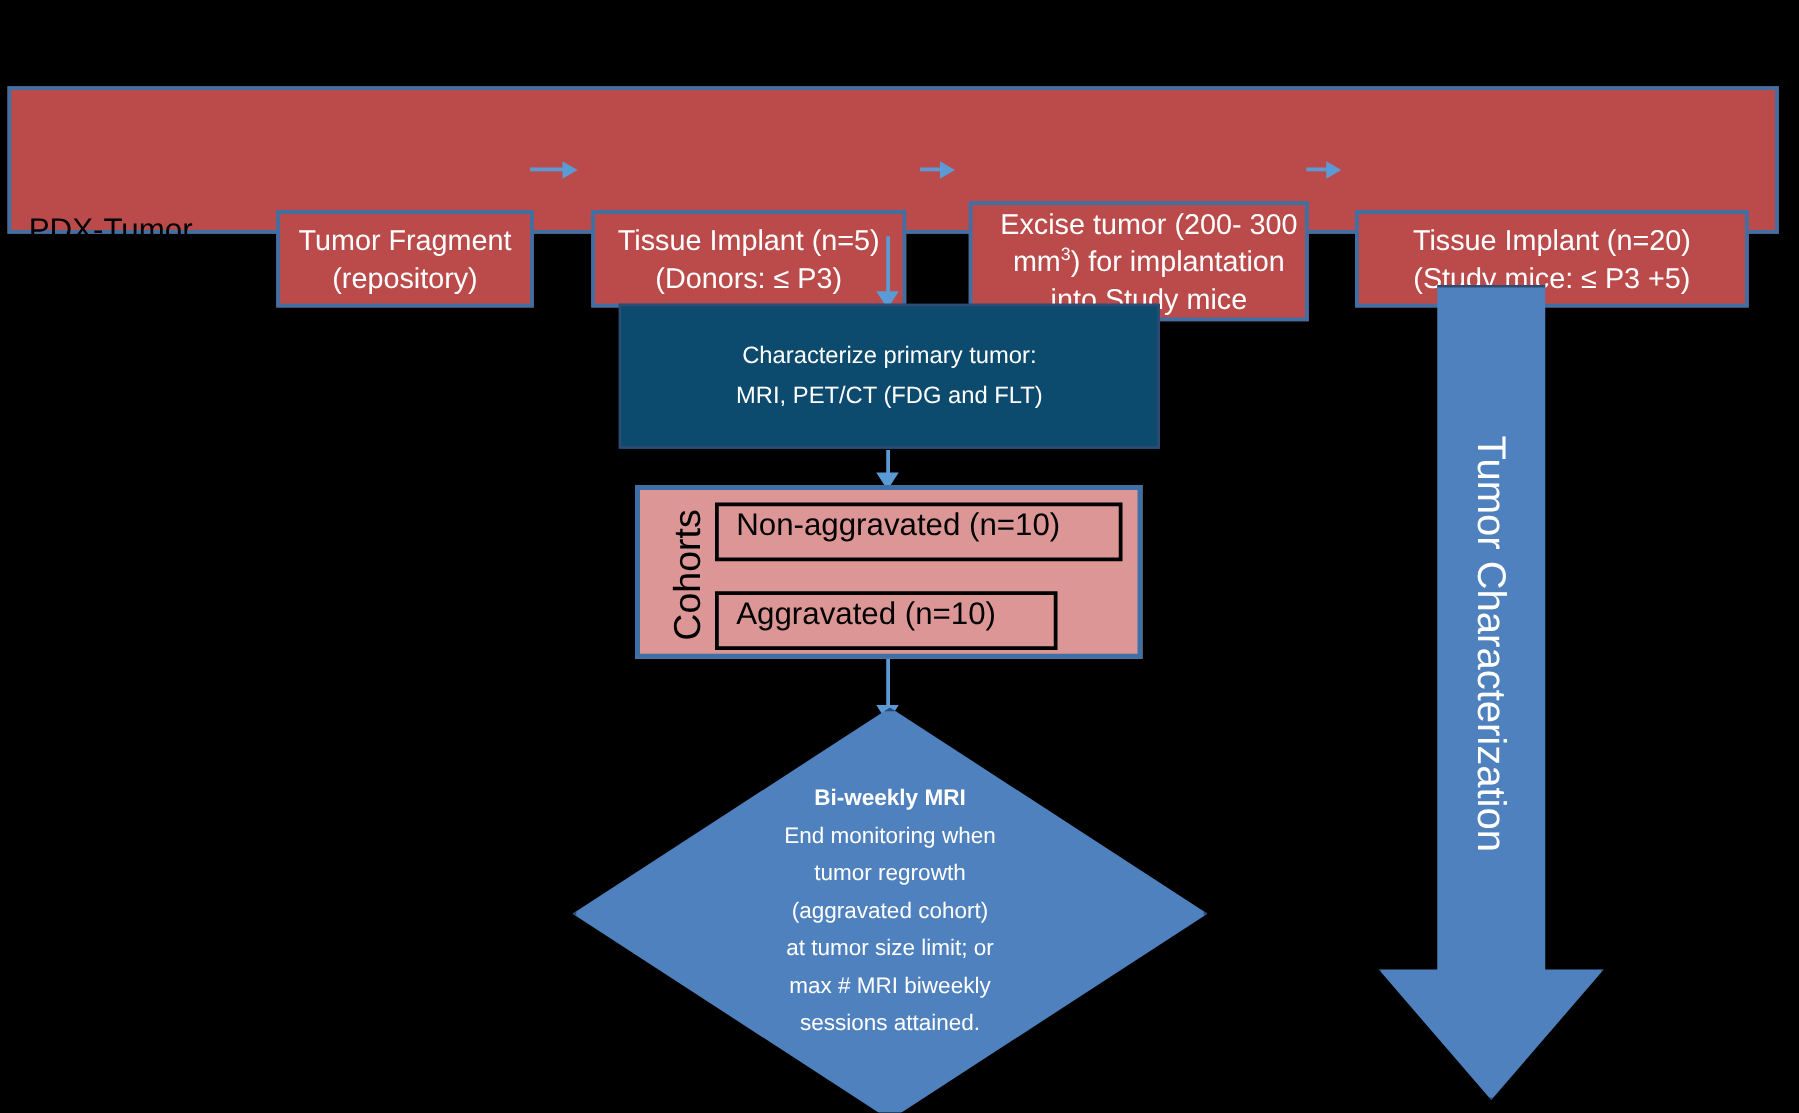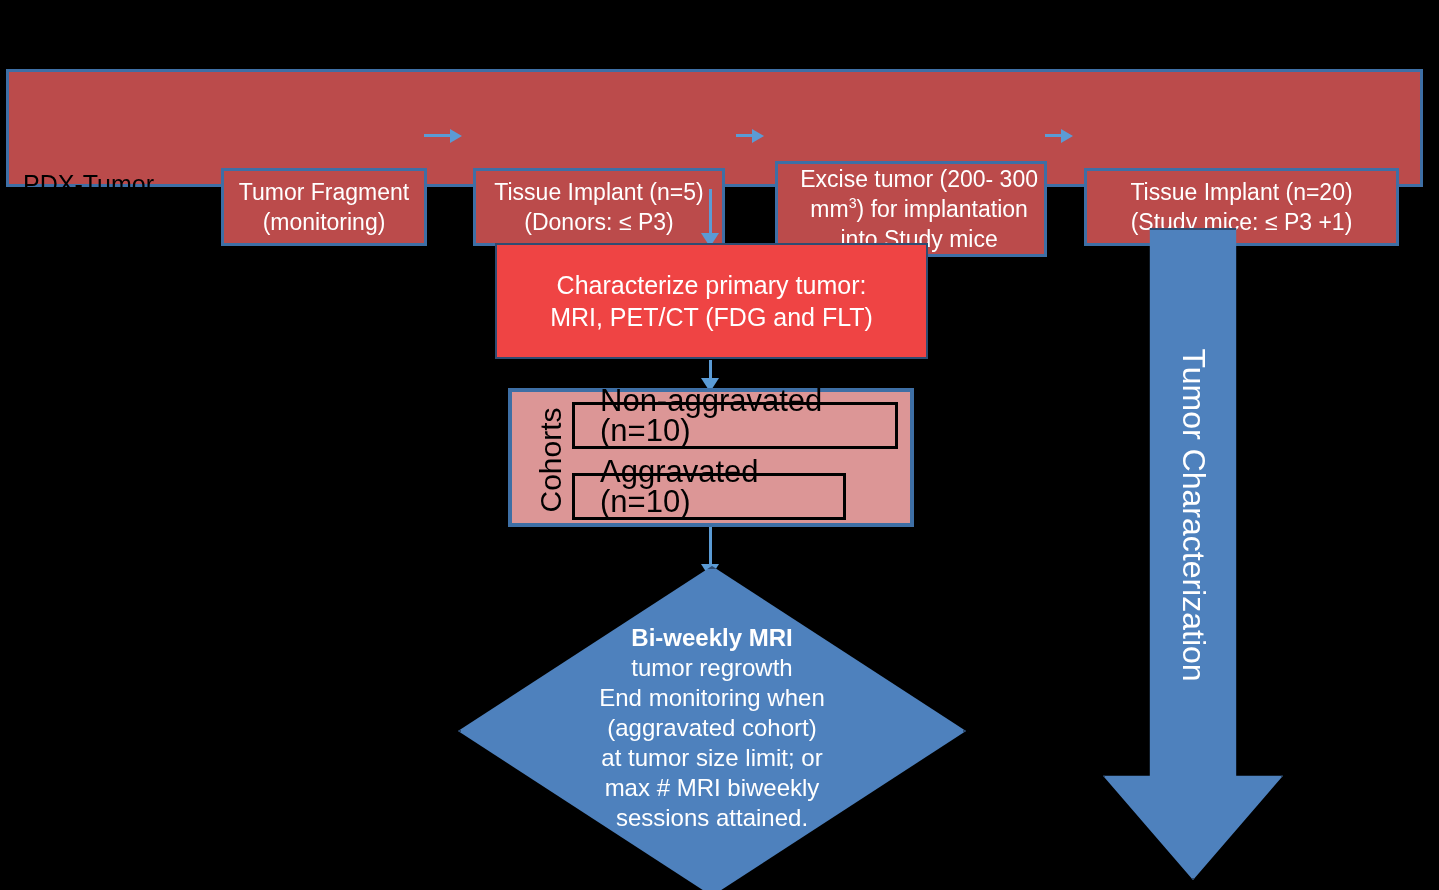--- a/index.html
+++ b/index.html
@@ -48,55 +48,55 @@
     content:"";position:absolute;left:-8px;bottom:-13px;width:0;height:0;
     border-top:14px solid #5B9BD5;border-left:9px solid transparent;
     border-right:9px solid transparent;
   }
   #arrow-banner-char{left:709px;top:189px;height:45px;}
   #arrow-char-cohorts{left:709px;top:360px;height:19px;}
   #arrow-cohorts-diamond{left:709px;top:527px;height:38px;}
 
   
   .bbox{
-    position:absolute;background:#ef4444;border:2px solid #2E4C72;
+    position:absolute;background:#0c4a6e;border:2px solid #2E4C72;
     box-sizing:border-box;color:#fff;display:flex;align-items:center;
-    justify-content:center;text-align:center;font-size:25px;line-height:32px;
+    justify-content:center;text-align:center;font-size:19px;line-height:32px;
   }
   #box-characterize{left:495px;top:243px;width:433px;height:116px;}
 
   
   #cohorts-container{
     position:absolute;left:508px;top:388px;width:406px;height:139px;
     background:#DC9696;border:4px solid #3E6FA5;box-sizing:border-box;
   }
   #cohorts-label{
     position:absolute;left:-26px;top:52px;width:130px;
     transform:rotate(-90deg);text-align:center;color:#000;
     font-size:30px;line-height:32px;white-space:nowrap;
   }
   .cohort-box{
     position:absolute;background:#DC9696;border:3px solid #000;
-    box-sizing:border-box;color:#000;display:flex;align-items:flex-end;
-    padding-left:25px;font-size:31px;line-height:30px;
+    box-sizing:border-box;color:#000;display:flex;align-items:flex-start;
+    padding-left:14px;font-size:25px;line-height:30px;
   }
   #cohort-non-aggravated{left:60px;top:10px;width:326px;height:47px;}
   #cohort-aggravated{left:60px;top:68px;width:274px;height:47px;margin-top:13px;}
 
   
   #diamond-wrap{position:absolute;left:458px;top:566px;width:508px;height:330px;}
   #diamond-shape{
     position:absolute;inset:0;background:#4E81BD;
     border:3px solid #2E4C72;box-sizing:border-box;
     clip-path:polygon(50% 0%,100% 50%,50% 100%,0% 50%);
     -webkit-clip-path:polygon(50% 0%,100% 50%,50% 100%,0% 50%);
   }
   #diamond-text{
     position:absolute;left:0;top:57px;width:100%;text-align:center;
-    color:#fff;font-size:24px;line-height:30px;
+    color:#fff;font-size:18px;line-height:30px;
   }
   #diamond-text .hdr{font-weight:bold;}
 
   
   #big-arrow{
     position:absolute;left:1103px;top:228px;width:180px;height:652px;
   }
   #big-arrow-shape{
     position:absolute;inset:0;background:#4E81BD;
     border:2px solid #2E4C72;box-sizing:border-box;
@@ -114,21 +114,21 @@
 <body>
 
 <div class="canvas">
 
   <div class="banner">
     <div class="banner-title">PDX-Tumor Development</div>
 
     <div class="rbox" id="box-fragment">
       <span>
         <span>Tumor Fragment</span><br>
-        <span>(monitoring)</span>
+        <span>(repository)</span>
       </span>
     </div>
 
     <div class="rbox" id="box-implant1">
       <span>
         <span>Tissue Implant (n=5)</span><br>
         <span>(Donors: ≤ P3)</span>
       </span>
     </div>
 
@@ -136,21 +136,21 @@
       <span>
         <span>Excise tumor (200- 300</span><br>
         <span>mm</span><sup>3</sup><span>) for implantation</span><br>
         <span>into Study mice</span>
       </span>
     </div>
 
     <div class="rbox" id="box-implant2">
       <span>
         <span>Tissue Implant (n=20)</span><br>
-        <span>(Study mice: ≤ P3 +1)</span>
+        <span>(Study mice: ≤ P3 +5)</span>
       </span>
     </div>
   </div>
 
   <div class="h-arrow" id="arrow-frag-imp"></div>
   <div class="h-arrow" id="arrow-imp-exc"></div>
   <div class="h-arrow" id="arrow-exc-imp2"></div>
 
   <div class="v-arrow" id="arrow-banner-char"></div>
   <div class="v-arrow" id="arrow-char-cohorts"></div>
@@ -170,22 +170,22 @@
     </div>
     <div class="cohort-box" id="cohort-aggravated">
       <span>Aggravated (n=10)</span>
     </div>
   </div>
 
   <div id="diamond-wrap">
     <div id="diamond-shape"></div>
     <div id="diamond-text">
       <div class="hdr">Bi-weekly MRI</div>
+      <div>End monitoring when</div>
       <div>tumor regrowth</div>
-      <div>End monitoring when</div>
       <div>(aggravated cohort)</div>
       <div>at tumor size limit; or</div>
       <div>max # MRI biweekly</div>
       <div>sessions attained.</div>
     </div>
   </div>
 
   <div id="big-arrow">
     <div id="big-arrow-shape"></div>
     <div id="big-arrow-label">Tumor Characterization</div>

